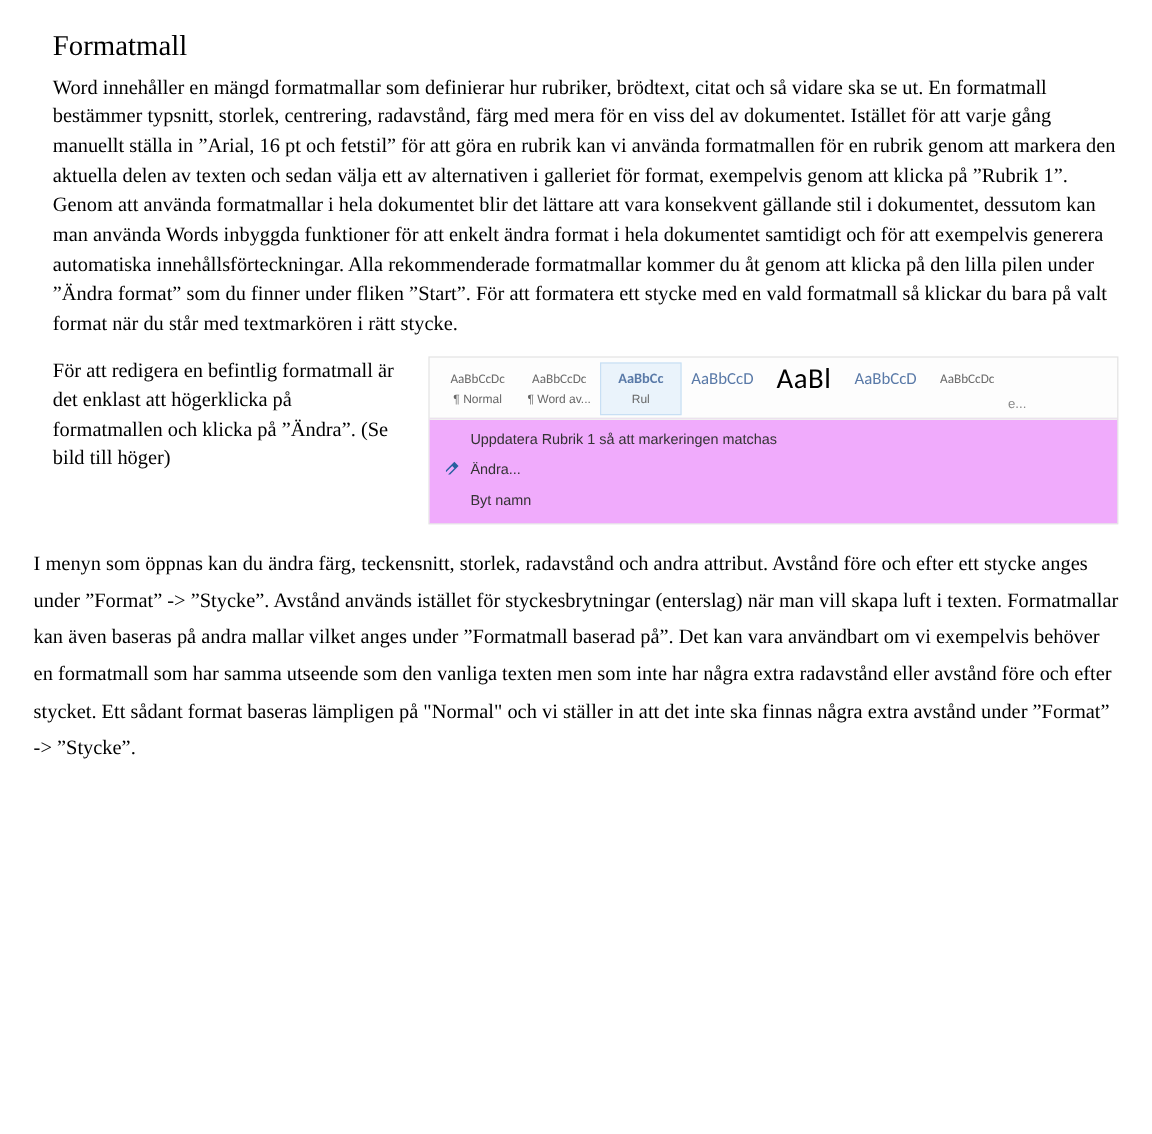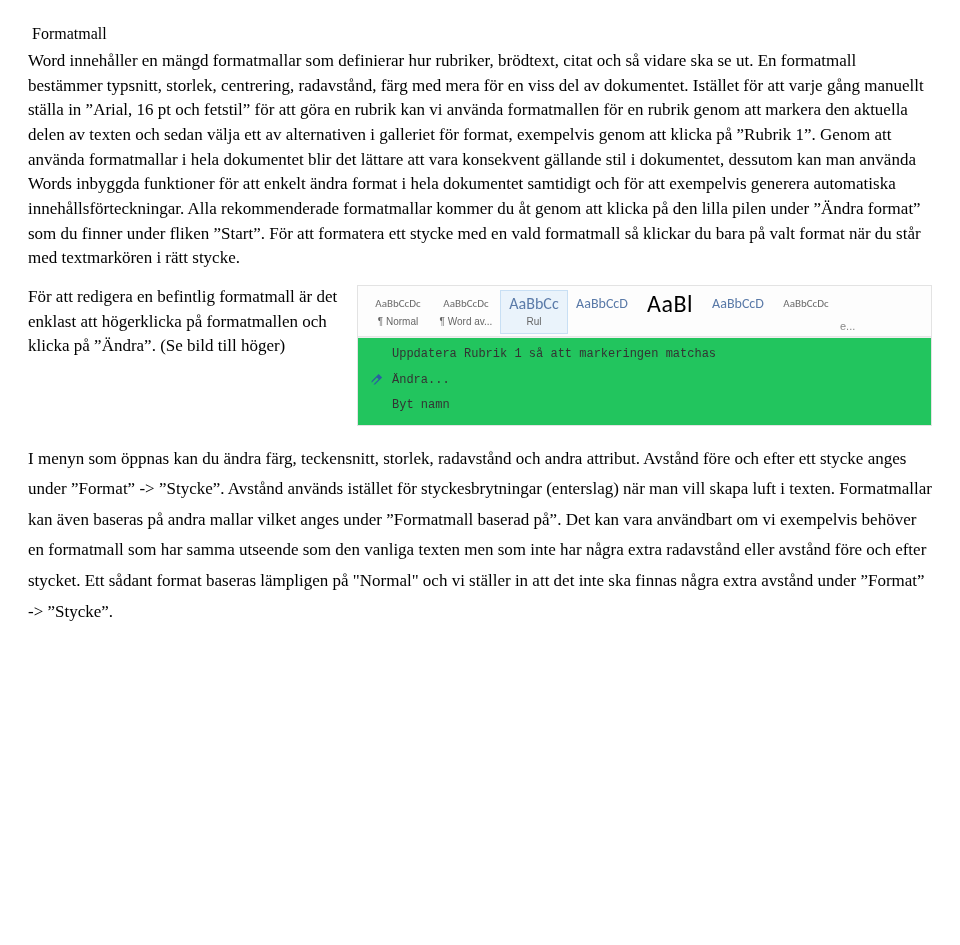--- a/index.html
+++ b/index.html
@@ -8,26 +8,26 @@
     color: #000;
     margin: 0;
     padding: 22px 28px;
     width: 960px;
     box-sizing: border-box;
     line-height: 1.45;
     background: #fff;
   }
   h2.title {
     font-family: "Times New Roman", Times, serif;
-    font-size: 16px;
+    font-size: 24px;
     font-weight: normal;
-    margin: 0 0 4px 4px;
+    margin: 0 0 4px 16px;
   }
   p.body {
-    margin: 0 0 14px 0;
+    margin: 0 0 14px 16px;
     text-align: left;
   }
   .row {
     display: flex;
     gap: 0;
     align-items: flex-start;
     margin-bottom: 18px;
   }
   .row .left {
     width: 310px;
@@ -67,34 +67,33 @@
   }
   .tile-sample {
     font-family: "Calibri", Arial, sans-serif;
     color: #555;
     line-height: 22px;
     height: 22px;
     overflow: hidden;
     white-space: nowrap;
   }
   .tile-sample.small { font-size: 11px; color:#6b6b6b; }
-  .tile-sample.med   { font-size: 16px; color:#5a7aa8; }
+  .tile-sample.med   { font-size: 12px; color:#5a7aa8;font-weight:bold; }
   .tile-sample.med2  { font-size: 14px; color:#5a7aa8;text-align:center; }
   .tile-sample.big   { font-size: 24px; color:#000; letter-spacing: 0.5px; }
   .tile-label {
     font-size: 10px;
     color: #666;
     white-space: nowrap;
     overflow: hidden;
   }
   .ctx-menu {
-    background: #22c55e;
+    background: #f0abfc;
     border-top: 1px solid #efefef;
     padding: 4px 0 6px 0;
-    font-family: Liberation Mono, monospace;
   }
   .ctx-item {
     display: flex;
     align-items: center;
     gap: 8px;
     padding: 4px 10px;
     color: #333;
     font-size: 12px;
   }
   .ctx-icon {

